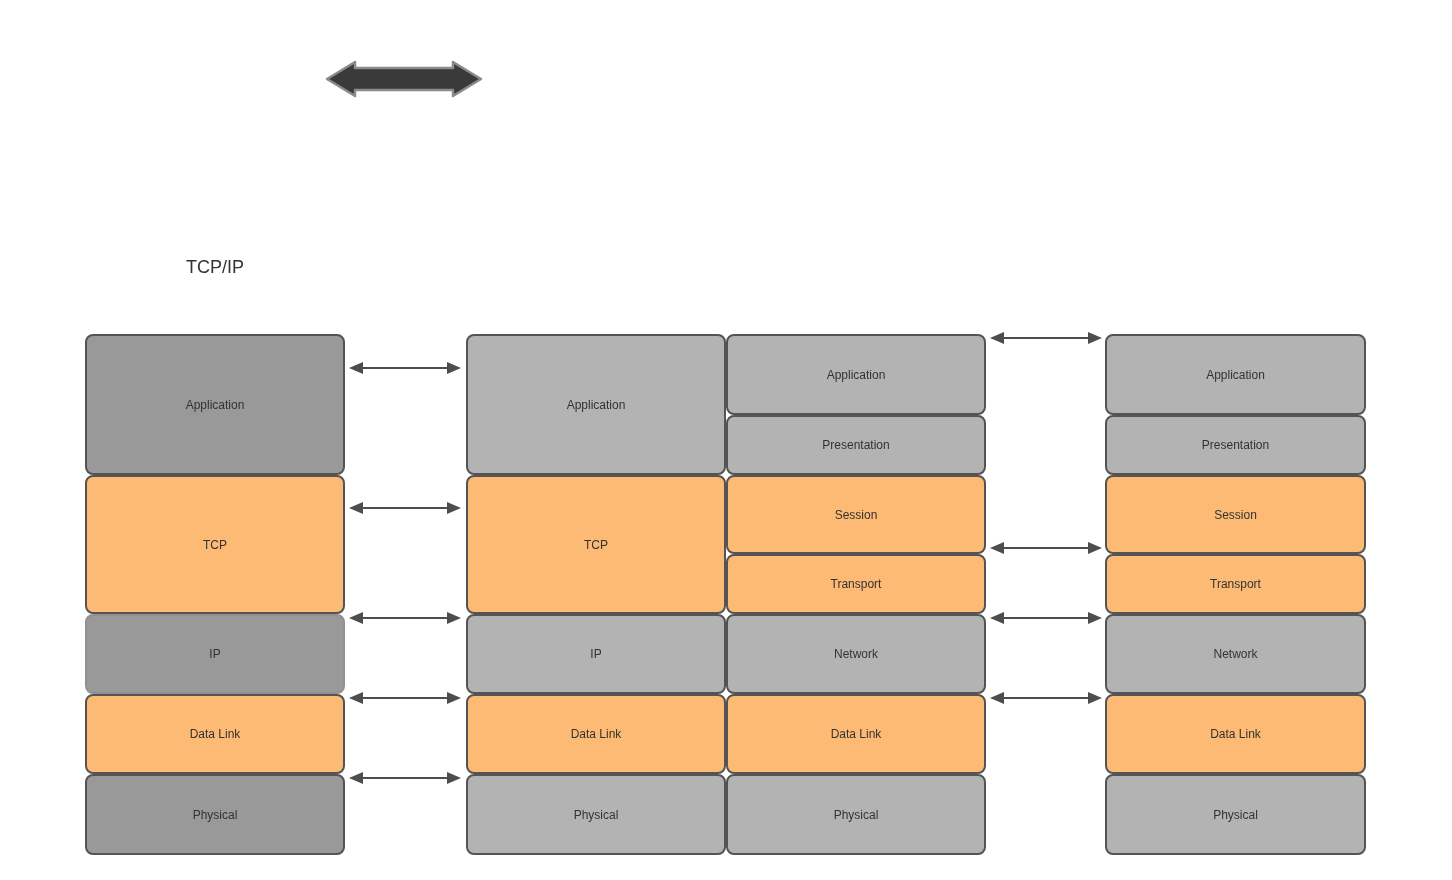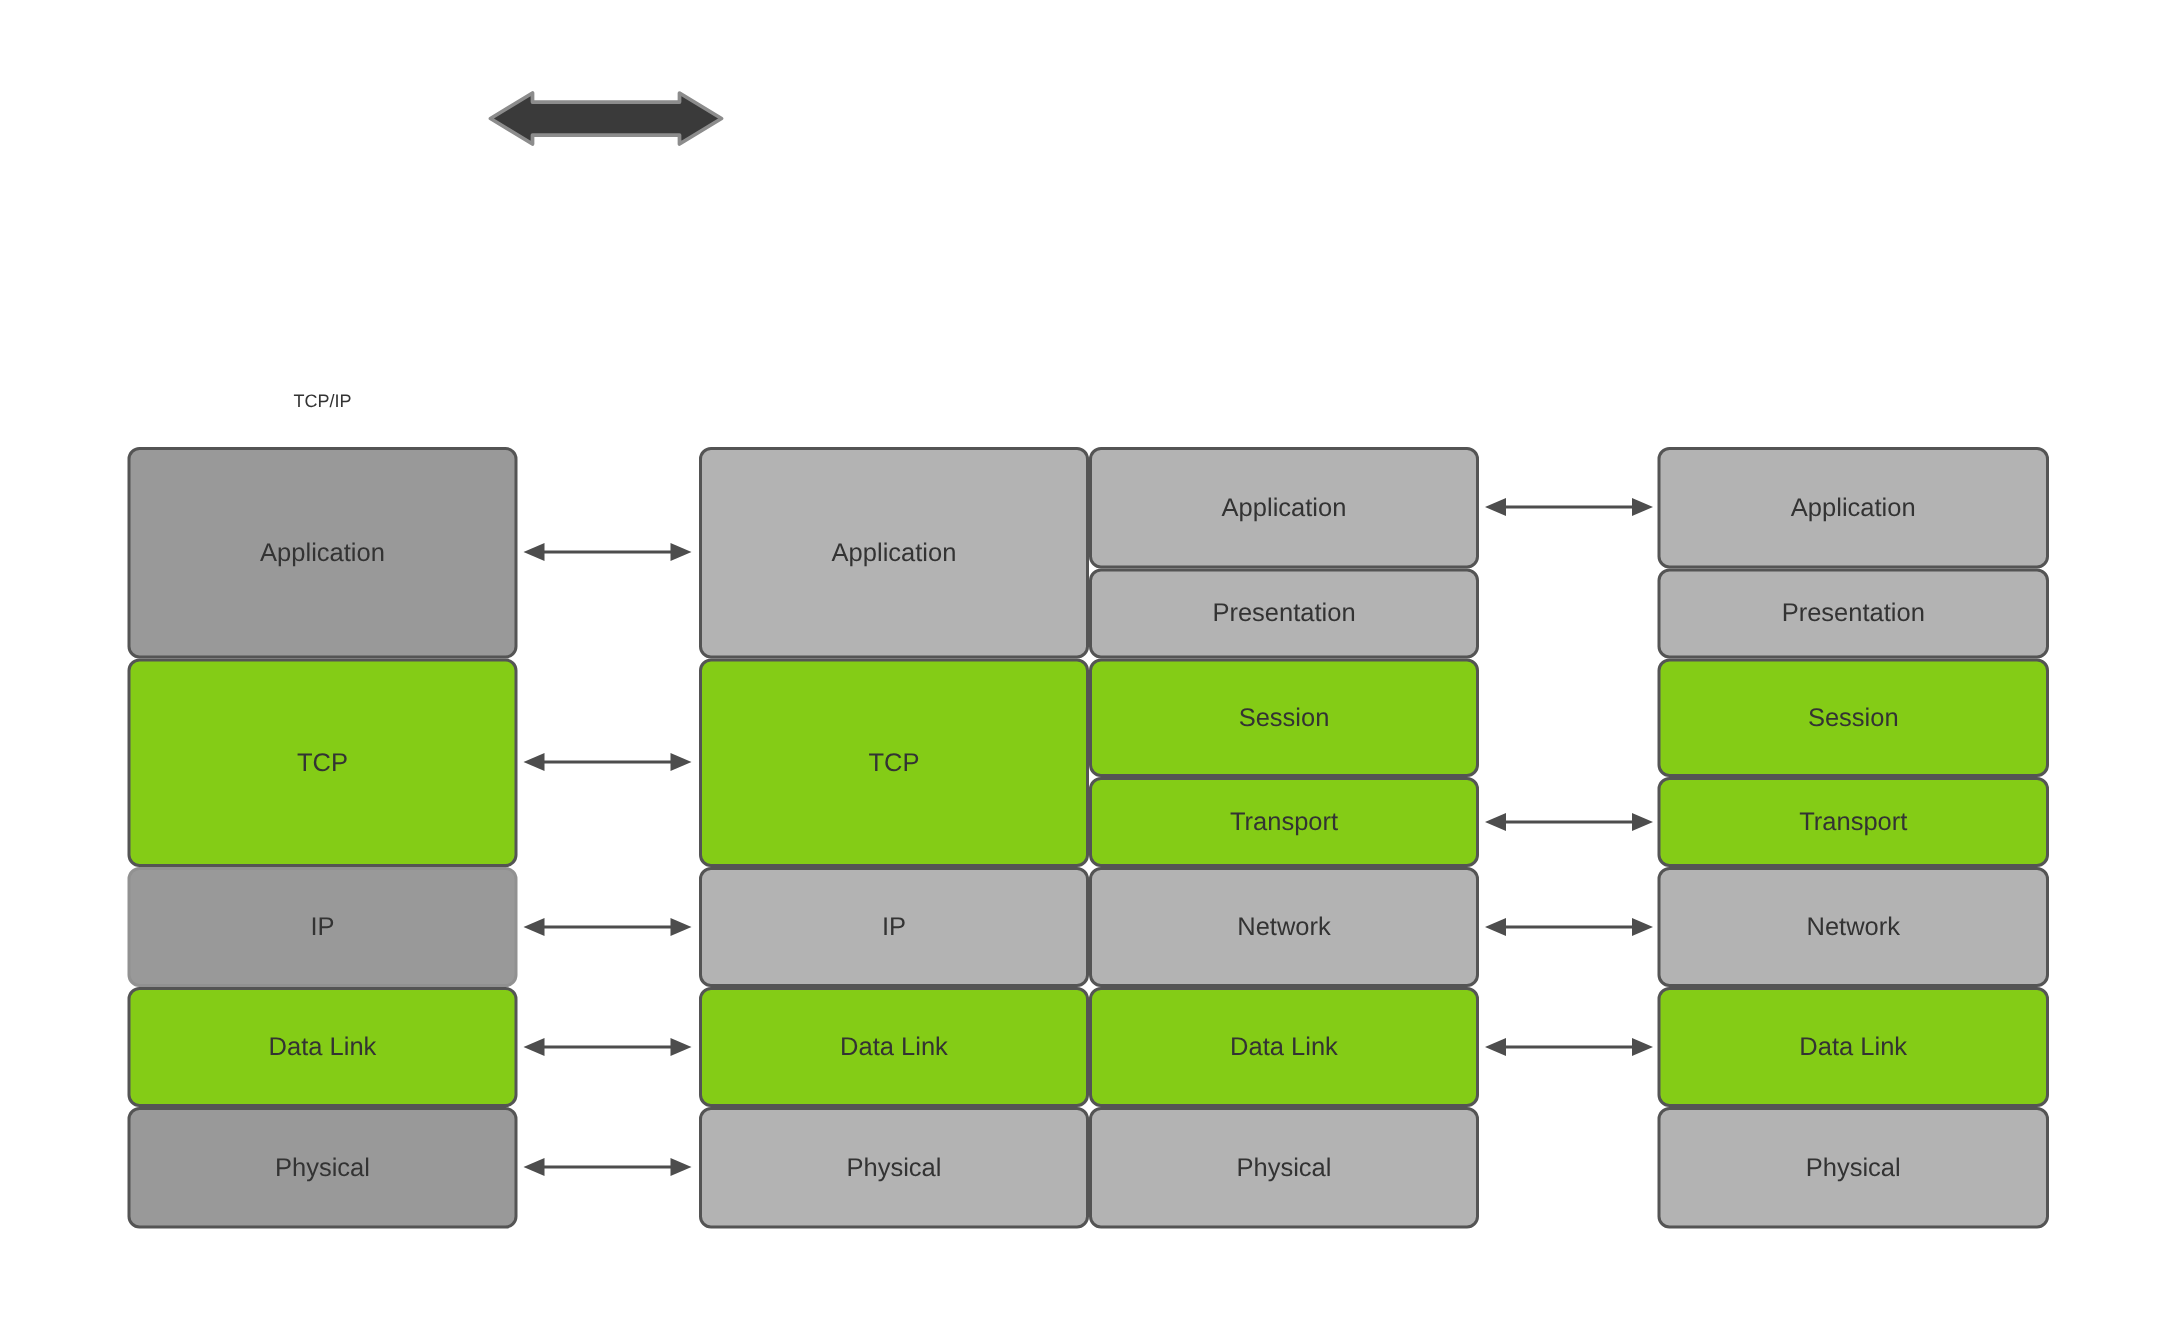--- a/index.html
+++ b/index.html
@@ -13,38 +13,39 @@
     width: 1452px;
     height: 880px;
     background: #ffffff;
     overflow: hidden;
   }
   .col-title {
     position: absolute;
     height: 24px;
     line-height: 24px;
     text-align: center;
-    font-size: 12px;
+    font-size: 18px;
     color: #333333;
   }
   .box {
     position: absolute;
     box-sizing: border-box;
     border: 2px solid #545454;
     border-radius: 8px;
     display: flex;
     align-items: center;
     justify-content: center;
-    font-size: 17px;
+    font-size: 12px;
     color: #333333;
     text-align: left;
+    margin-top: 36px;
   }
   .shade-dark  { background: #999999; }
   .shade-light { background: #b3b3b3; }
-  .shade-white { background: #84cc16; }
+  .shade-white { background: #fdba74; }
   .soft-border { border-color: #919191; }
   .arrow-svg, .thick-arrow-svg {
     position: absolute;
     display: block;
   }
 </style>
 </head>
 <body>
 
 <div class="canvas">

